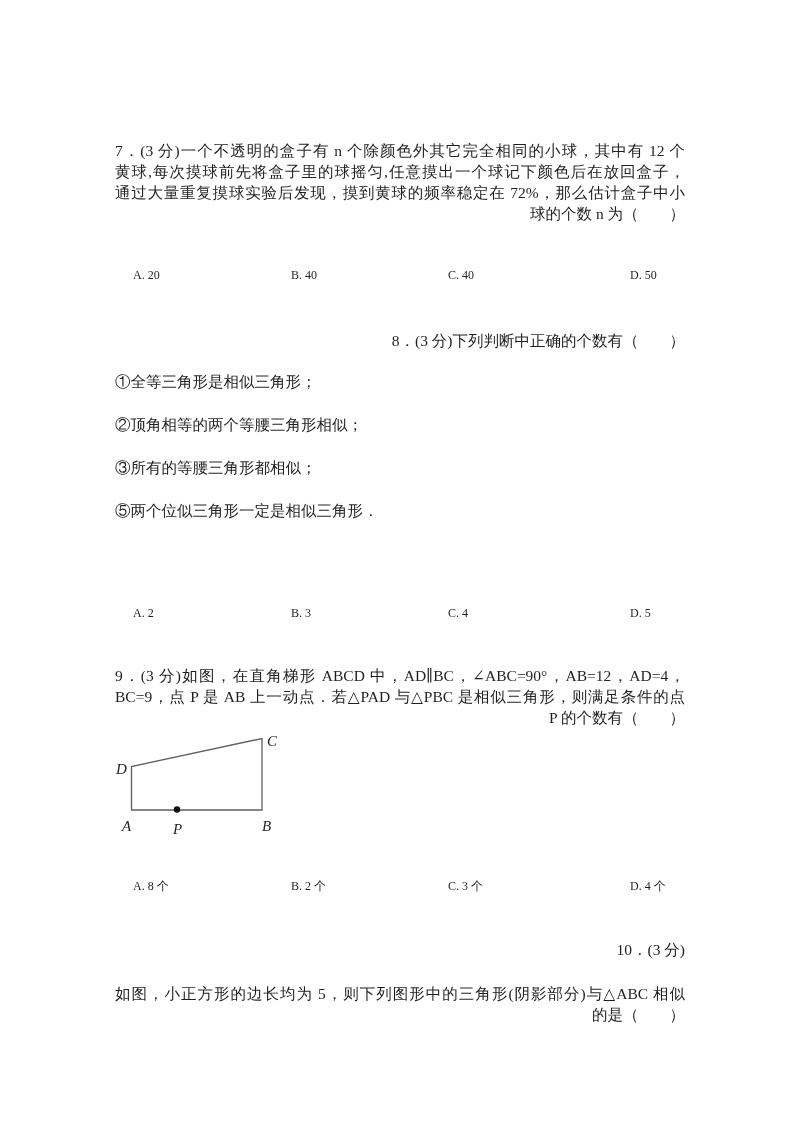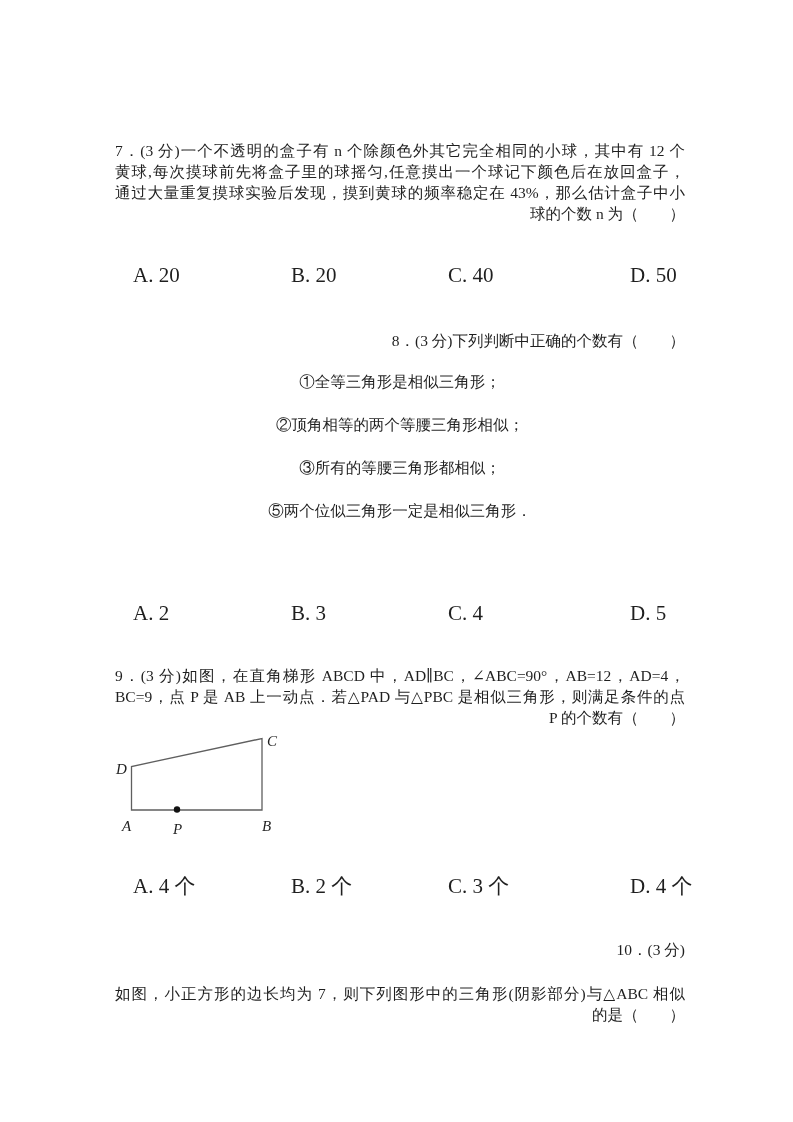--- a/index.html
+++ b/index.html
@@ -20,51 +20,51 @@
     font-size: 15.5px;
     line-height: 21px;
   }
   .tline { height: 21px; white-space: nowrap; text-align: right; }
   .j { text-align: justify; text-align-last: justify; white-space: normal; overflow: hidden; }
   .opts {
     position: absolute;
     left: 115px;
     width: 600px;
     height: 22px;
-    font-size: 21px;
+    font-size: 12px;
     line-height: 21px;
   }
   .opt { position: absolute; top: 0; white-space: nowrap; }
   .opt.c0 { left: 18px; }
   .opt.c1 { left: 176px; }
   .opt.c2 { left: 333px; }
   .opt.c3 { left: 491px; margin-left: 24px; }
-  .stmt { height: 21px; margin-bottom: 22px; white-space: nowrap; text-align: center; }
+  .stmt { height: 21px; margin-bottom: 22px; white-space: nowrap; }
   .figwrap { position: absolute; left: 110px; top: 718px; width: 180px; height: 120px; }
   .figlabel {
     font-family: "Liberation Serif", "DejaVu Serif", serif;
     font-style: italic;
     font-size: 15px;
     fill: #1f1f1f;
   }
 </style>
 </head>
 <body>
 
 <div class="page">
 
   <div class="tblock" style="top:140px;">
     <div class="tline j">7．(3 分)一个不透明的盒子有 n 个除颜色外其它完全相同的小球，其中有 12 个</div>
     <div class="tline j">黄球,每次摸球前先将盒子里的球摇匀,任意摸出一个球记下颜色后在放回盒子，</div>
-    <div class="tline j">通过大量重复摸球实验后发现，摸到黄球的频率稳定在 43%，那么估计盒子中小</div>
+    <div class="tline j">通过大量重复摸球实验后发现，摸到黄球的频率稳定在 72%，那么估计盒子中小</div>
     <div class="tline">球的个数 n 为（　　）</div>
   </div>
   <div class="opts" style="top:265px;">
     <span class="opt c0">A. 20</span>
-    <span class="opt c1">B. 20</span>
+    <span class="opt c1">B. 40</span>
     <span class="opt c2">C. 40</span>
     <span class="opt c3">D. 50</span>
   </div>
 
   <div class="tblock" style="top:330px;">
     <div class="tline">8．(3 分)下列判断中正确的个数有（　　）</div>
   </div>
   <div class="tblock" style="top:371px;">
     <div class="stmt">①全等三角形是相似三角形；</div>
     <div class="stmt">②顶角相等的两个等腰三角形相似；</div>
@@ -90,27 +90,27 @@
       <circle cx="67" cy="91.5" r="3.2" fill="#111111"></circle>
       <text x="6" y="56" class="figlabel">D</text>
       <text x="157" y="28" class="figlabel">C</text>
       <text x="12" y="113" class="figlabel">A</text>
       <text x="63" y="116" class="figlabel">P</text>
       <text x="152" y="113" class="figlabel">B</text>
     </svg>
   </div>
 
   <div class="opts" style="top:876px;">
-    <span class="opt c0">A. 4 个</span>
+    <span class="opt c0">A. 8 个</span>
     <span class="opt c1">B. 2 个</span>
     <span class="opt c2">C. 3 个</span>
     <span class="opt c3">D. 4 个</span>
   </div>
 
   <div class="tblock" style="top:939px;">
     <div class="tline">10．(3 分)</div>
   </div>
   <div class="tblock" style="top:983px;">
-    <div class="tline j">如图，小正方形的边长均为 7，则下列图形中的三角形(阴影部分)与△ABC 相似</div>
+    <div class="tline j">如图，小正方形的边长均为 5，则下列图形中的三角形(阴影部分)与△ABC 相似</div>
     <div class="tline">的是（　　）</div>
   </div>
 
 </div>
 
 </body></html>

